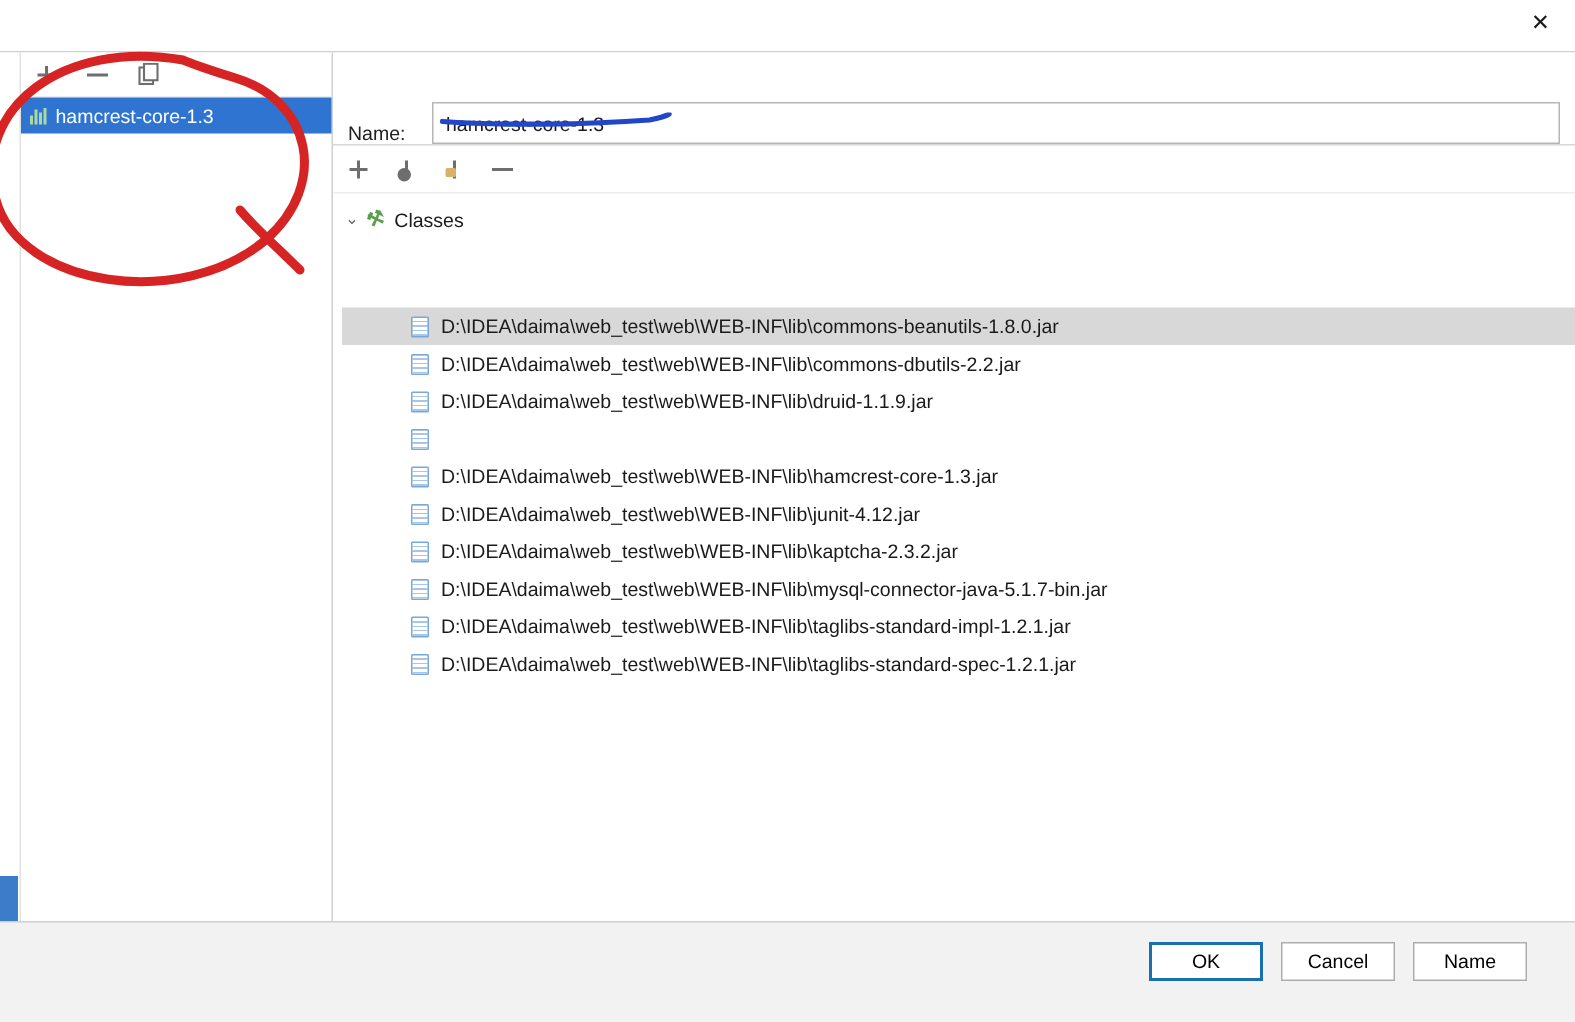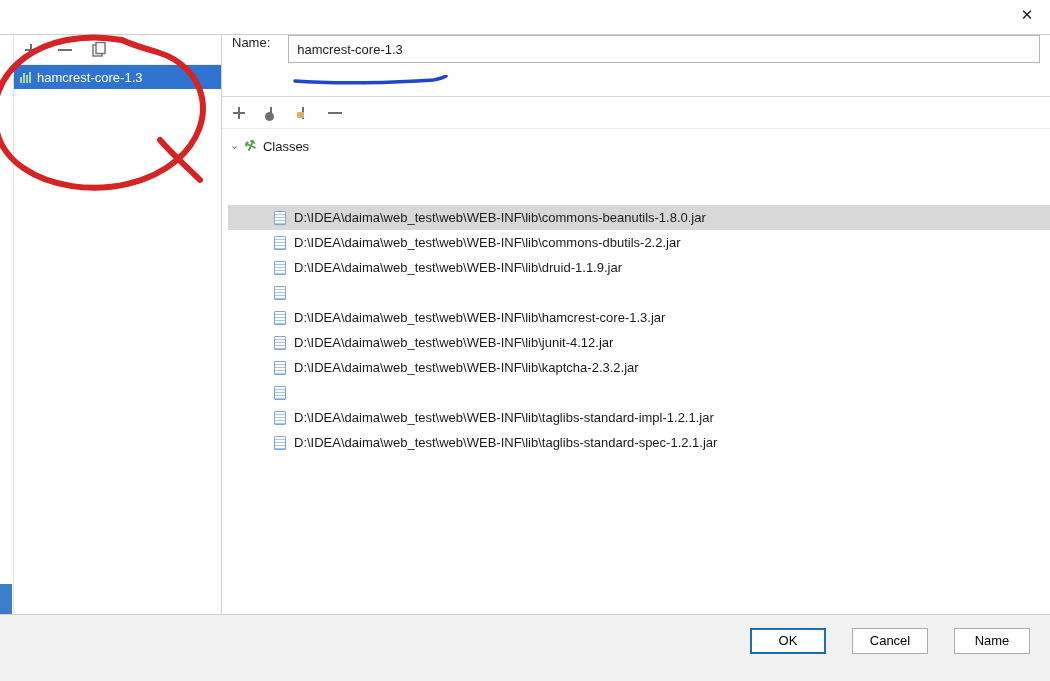--- a/index.html
+++ b/index.html
@@ -78,21 +78,21 @@
 .lib-bars span:nth-child(3){height:8px;}
 .lib-bars span:nth-child(4){height:11px;}
 
 .content {
   flex: 1;
   display: flex; flex-direction: column;
   background: #fff;
 }
 .name-row {
   height: 62px;
-  display: flex; align-items: flex-start;
+  display: flex; align-items: flex-end;
   padding: 0 10px 0 10px;
   gap: 18px;
   border-bottom: 1px solid #d6d6d6;
 }
 .name-label { color: #222; }
 .name-input {
   flex: 1;
   height: 28px;
   border: 1px solid #b6b6b6;
   padding: 0 8px;
@@ -140,21 +140,21 @@
 .tree-item.selected{background:#d8d8d8;margin-top:48px;}
 .file-icon{
   width:12px;height:14px;
   border:1px solid #7aa7d9;
   border-radius:1px;
   background:repeating-linear-gradient(#fff,#fff 2px,#a8c6e8 2px,#a8c6e8 3px);
 }
 .btn-row{
   height:52px;
   display:flex; align-items:center; justify-content:flex-end;
-  gap:26px; padding:0 20px;
+  gap:12px; padding:0 32px;
   background:#f2f2f2;
   border-top:1px solid #d0d0d0;
 }
 .btn{
   min-width:76px; height:26px;
   background:#fff;
   border:1px solid #adadad;
   font-size:13px; font-family:inherit;
   cursor:pointer;
 }
@@ -262,20 +262,21 @@
           <div class="tree-item">
             <span class="file-icon"></span>
             <span>D:\IDEA\daima\web_test\web\WEB-INF\lib\junit-4.12.jar</span>
           </div>
           <div class="tree-item">
             <span class="file-icon"></span>
             <span>D:\IDEA\daima\web_test\web\WEB-INF\lib\kaptcha-2.3.2.jar</span>
           </div>
           <div class="tree-item">
             <span class="file-icon"></span>
+            <span>D:\IDEA\daima\web_test\web\WEB-INF\lib\mysql-connector-java-5.1.7-bin.jar</span>
           </div>
           <div class="tree-item">
             <span class="file-icon"></span>
             <span>D:\IDEA\daima\web_test\web\WEB-INF\lib\taglibs-standard-impl-1.2.1.jar</span>
           </div>
           <div class="tree-item">
             <span class="file-icon"></span>
             <span>D:\IDEA\daima\web_test\web\WEB-INF\lib\taglibs-standard-spec-1.2.1.jar</span>
           </div>
         </div>

